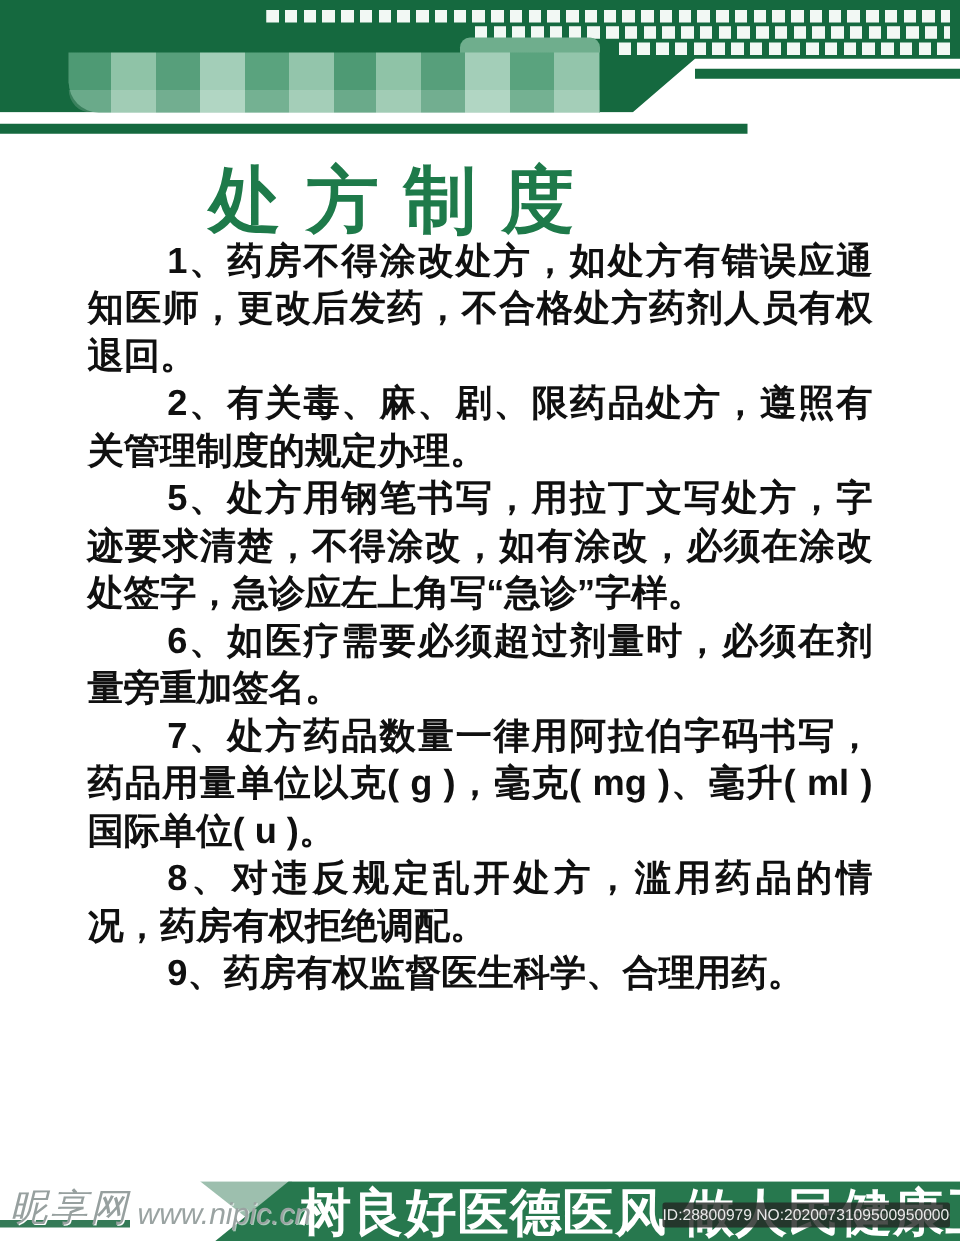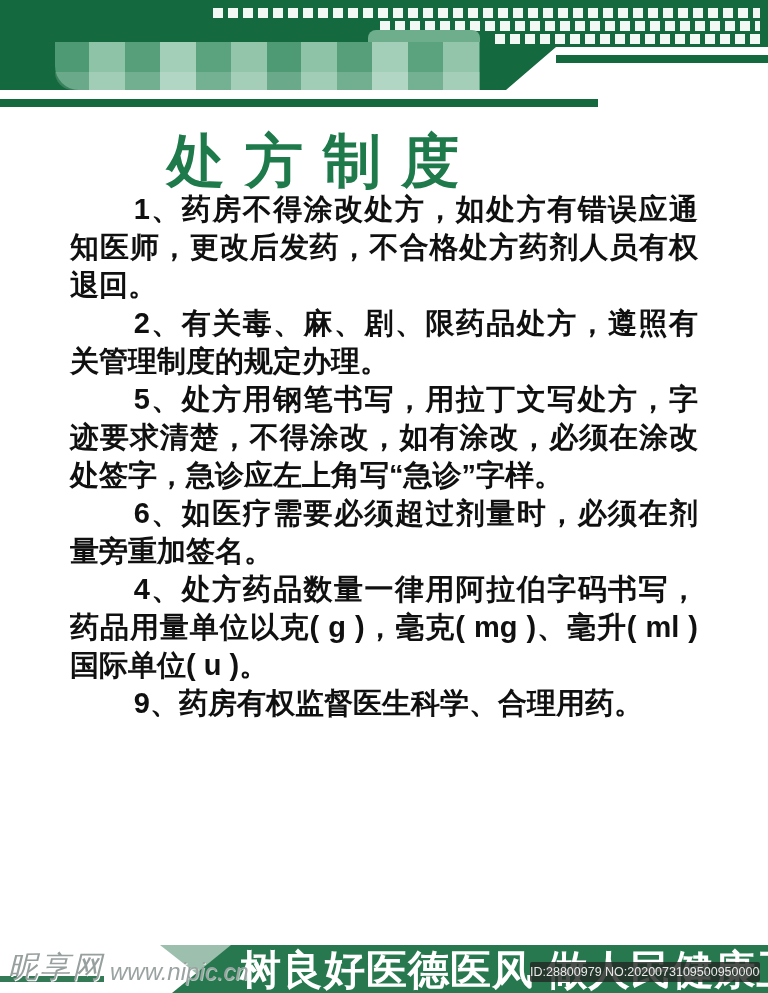--- a/index.html
+++ b/index.html
@@ -97,21 +97,22 @@
   <div class="hline-right"></div>
   <div class="hline-left"></div>
 
   <div class="title">处 方 制 度</div>
 
   <div class="rules">
     <p>1、药房不得涂改处方，如处方有错误应通知医师，更改后发药，不合格处方药剂人员有权退回。</p>
     <p>2、有关毒、麻、剧、限药品处方，遵照有关管理制度的规定办理。</p>
     <p>5、处方用钢笔书写，用拉丁文写处方，字迹要求清楚，不得涂改，如有涂改，必须在涂改处签字，急诊应左上角写“急诊”字样。</p>
     <p>6、如医疗需要必须超过剂量时，必须在剂量旁重加签名。</p>
-    <p>4、处方药品数量一律用阿拉伯字码书写，药品用量单位以克( g )，毫克( mg )、毫升( ml )国际单位( u )。</p>
+    <p>7、处方药品数量一律用阿拉伯字码书写，药品用量单位以克( g )，毫克( mg )、毫升( ml )国际单位( u )。</p>
+    <p>8、对违反规定乱开处方，滥用药品的情况，药房有权拒绝调配。</p>
     <p>9、药房有权监督医生科学、合理用药。</p>
   </div>
 
   <div class="footer-accent"></div>
   <div class="footer-banner"></div>
   <div class="footer-slogan">树良好医德医风  做人民健康卫士</div>
 
   <div class="wm-bar"></div>
   <div class="wm-site">昵享网</div>
   <div class="wm-url">www.nipic.cn</div>

